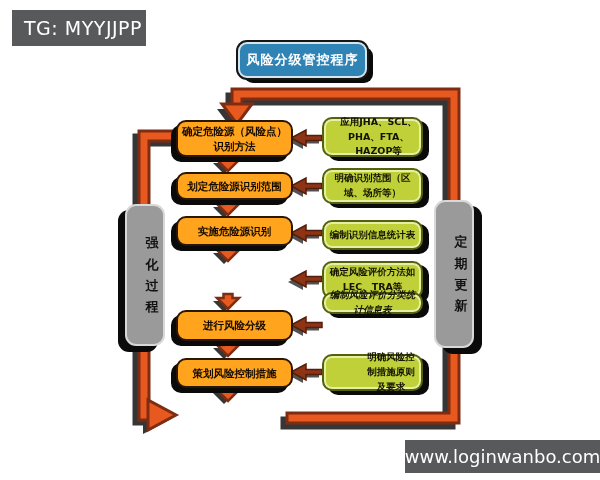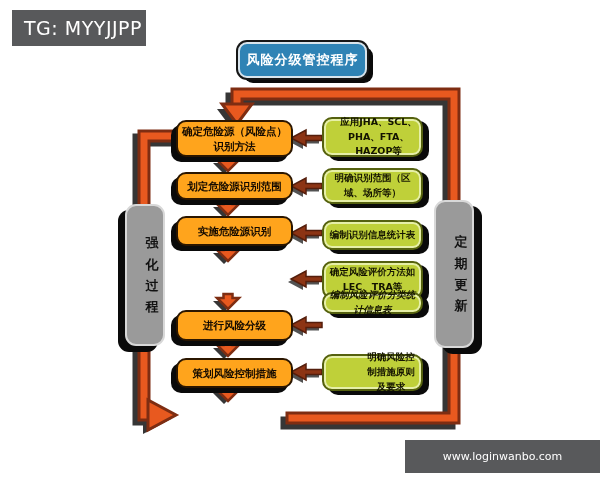--- a/index.html
+++ b/index.html
@@ -10,21 +10,21 @@
   .abs{position:absolute;}
   
   .tg-badge{
     left:12px;top:10px;width:134px;height:36px;background:#58595B;color:#ffffff;
     font-size:19px;display:flex;align-items:center;padding-left:12px;box-sizing:border-box;
     letter-spacing:0.5px;
   }
   
   .site-badge{
     left:405px;top:440px;width:195px;height:33px;background:#58595B;color:#ffffff;
-    font-size:11px;display:flex;align-items:center;justify-content:center;
+    font-size:18px;display:flex;align-items:center;justify-content:center;
   }
   
   .title-box{
     left:238px;top:42px;width:129px;height:36px;background:#2F83B5;color:#ffffff;
     border:2px solid #D8E4EC;border-radius:9px;box-sizing:border-box;
     box-shadow:0 0 0 2px #161616,6px 5px 0 #0a0a0a;
     display:flex;align-items:center;justify-content:center;
     font-size:13px;font-weight:bold;letter-spacing:1px;z-index:3;
   }
   

